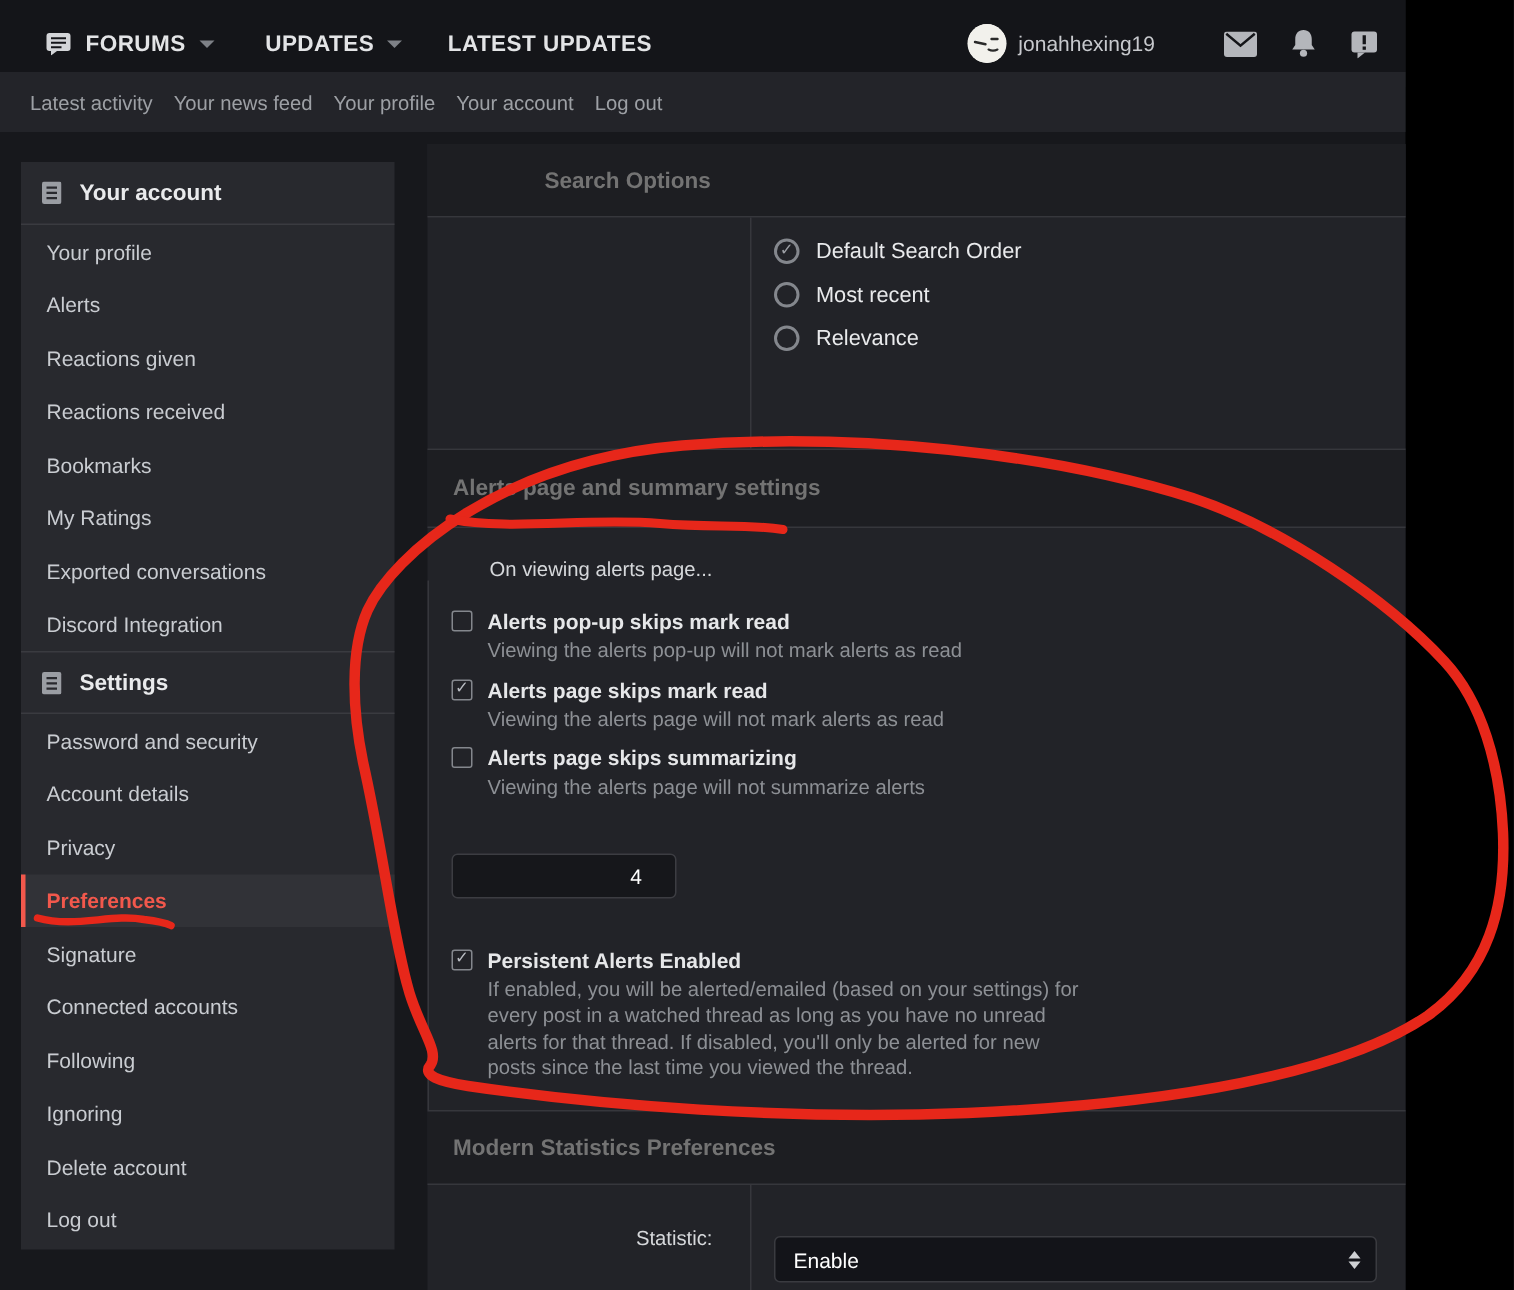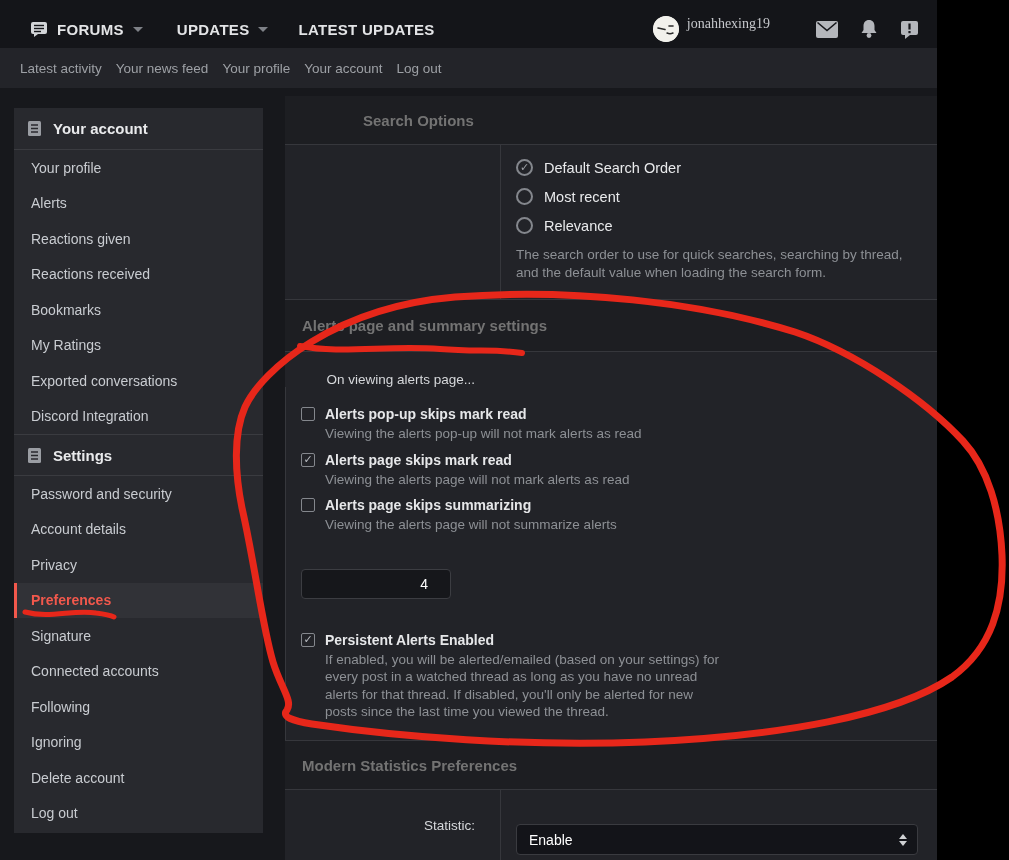--- a/index.html
+++ b/index.html
@@ -7,21 +7,21 @@
               font-family:"Liberation Sans", sans-serif; }
   .app { position:absolute; left:0; top:0; width:937px; height:860px; background:#17181c; }
 
   
   .topnav { position:absolute; left:0; top:0; width:937px; height:58px; background:#141519;
             display:flex; align-items:center; padding-left:30px; }
   .topnav .navitem { font-size:15px; font-weight:bold; color:#e3e4e6; letter-spacing:.3px; cursor:pointer; }
   .chev { width:0; height:0; border-left:5px solid transparent; border-right:5px solid transparent;
           border-top:5px solid #7e8187; display:inline-block; margin-left:9px; }
   .updates { color:#e84438; margin-left:30px; }
-  .nav-right { margin-left:auto; display:flex; padding-right:18px;font-family:Liberation Serif, serif; }
+  .nav-right { margin-left:auto; display:flex; align-items:center; padding-right:18px; }
   .avatar { width:26px; height:26px; border-radius:50%; background:#f2f1ec; position:relative; overflow:hidden; }
   .username { font-size:14px; color:#c7c9cd; margin-left:8px; margin-right:24px; }
   .icon-btn { margin-left:22px; display:flex; align-items:center; cursor:pointer; }
 
   
   .subnav { position:absolute; left:0; top:48px; width:937px; height:40px; background:#232429;
             display:flex; align-items:center; padding-left:20px; }
   .subnav .subitem { font-size:13.5px; color:#9da0a5; margin-right:14px; cursor:pointer; }
 
   
@@ -200,21 +200,20 @@
           <span class="rlabel">Default Search Order</span>
         </div>
         <div class="radio-line">
           <span class="radio"></span>
           <span class="rlabel">Most recent</span>
         </div>
         <div class="radio-line">
           <span class="radio"></span>
           <span class="rlabel">Relevance</span>
         </div>
-        <div class="hint">The search order to use for quick searches, searching by thread, and the default value when loading the search form.</div>
       </div>
     </div>
 
     <div class="sec-header mid">
       <span class="stitle">Alerts page and summary settings</span>
     </div>
 
     <div class="form-row row2">
       <div class="row-label">On viewing alerts page...</div>
       <div class="row-ctrl" style="padding-top:19px;">

